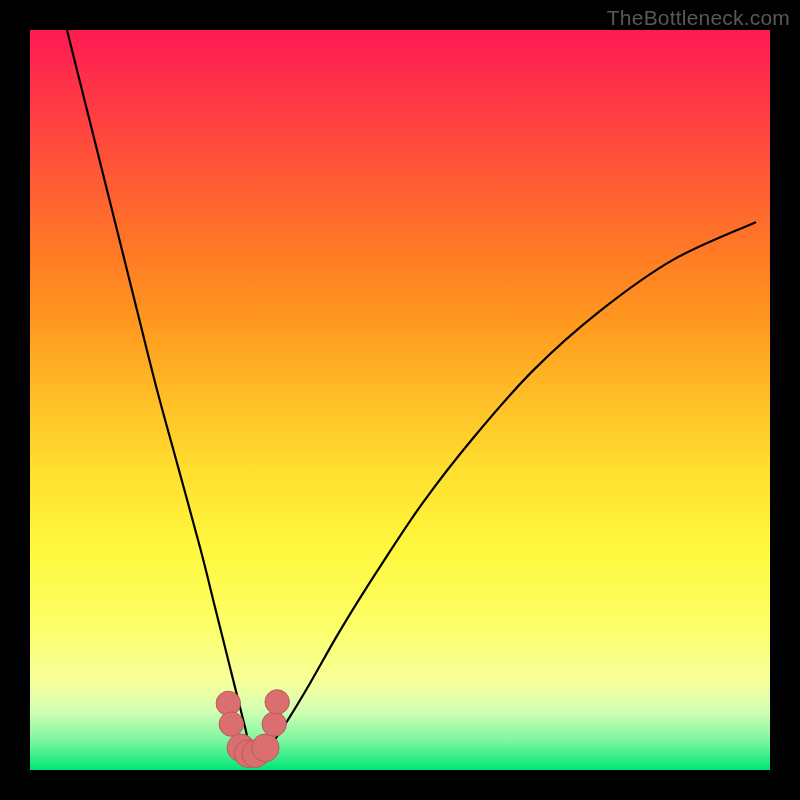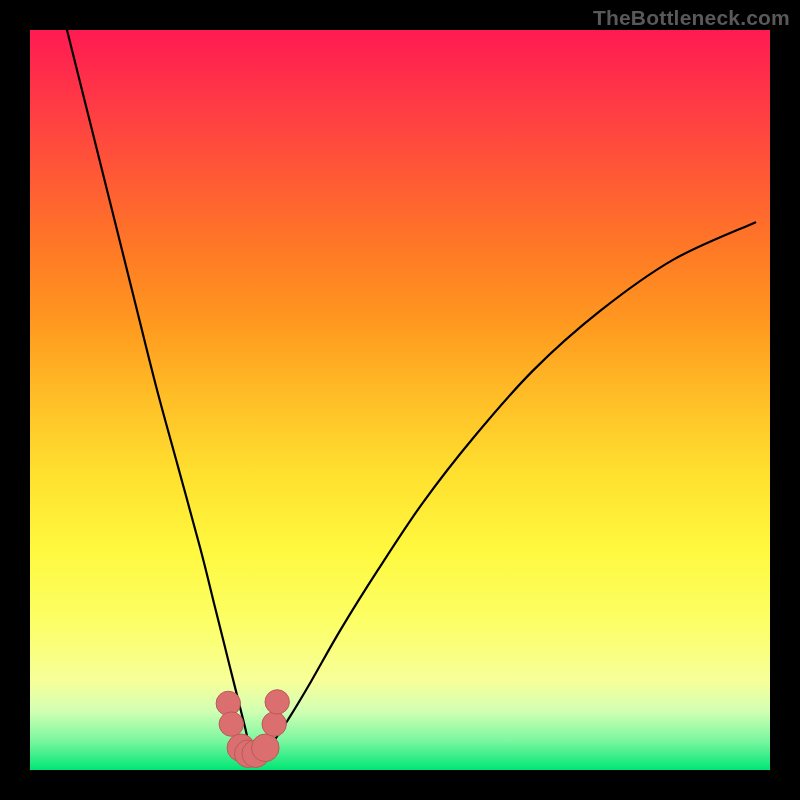--- a/index.html
+++ b/index.html
@@ -51,21 +51,21 @@
     width: 740px;
     height: 740px;
     overflow: visible;
   }
   .watermark {
     position: absolute;
     top: 6px;
     right: 10px;
     color: #595959;
     font-size: 21px;
-    font-weight: 700;
+    font-weight: 400;
     letter-spacing: 0.2px;
   }
 </style>
 </head>
 <body>
 
 <div class="frame">
   <div class="plot-area">
     <svg class="curve-layer" viewBox="0 0 740 740" preserveAspectRatio="none">
       <path id="curve-path" fill="none" stroke="#000000" stroke-width="2.2" stroke-linecap="round" d="M 37.0 0.0 C 40.7 14.8, 51.8 59.2, 59.2 88.8 C 66.6 118.4, 74.0 148.0, 81.4 177.6 C 88.8 207.2, 96.2 236.8, 103.6 266.4 C 111.0 296.0, 118.4 326.8, 125.8 355.2 C 133.2 383.6, 140.6 409.5, 148.0 436.6 C 155.4 463.7, 164.0 494.6, 170.2 518.0 C 176.4 541.4, 180.1 557.5, 185.0 577.2 C 189.9 596.9, 194.9 616.7, 199.8 636.4 C 204.7 656.1, 210.9 680.8, 214.6 695.6 C 218.3 710.4, 219.5 720.3, 222.0 725.2 C 224.5 730.1, 225.7 727.7, 229.4 725.2 C 233.1 722.7, 239.3 716.6, 244.2 710.4 C 249.1 704.2, 252.8 698.1, 259.0 688.2 C 265.2 678.3, 272.6 666.0, 281.2 651.2 C 289.8 636.4, 299.7 617.9, 310.8 599.4 C 321.9 580.9, 334.2 561.2, 347.8 540.2 C 361.4 519.2, 376.2 495.8, 392.2 473.6 C 408.2 451.4, 425.5 429.2, 444.0 407.0 C 462.5 384.8, 482.2 361.4, 503.2 340.4 C 524.2 319.4, 546.4 299.7, 569.8 281.2 C 593.2 262.7, 617.9 244.2, 643.8 229.4 C 669.7 214.6, 711.6 198.6, 725.2 192.4"></path>

